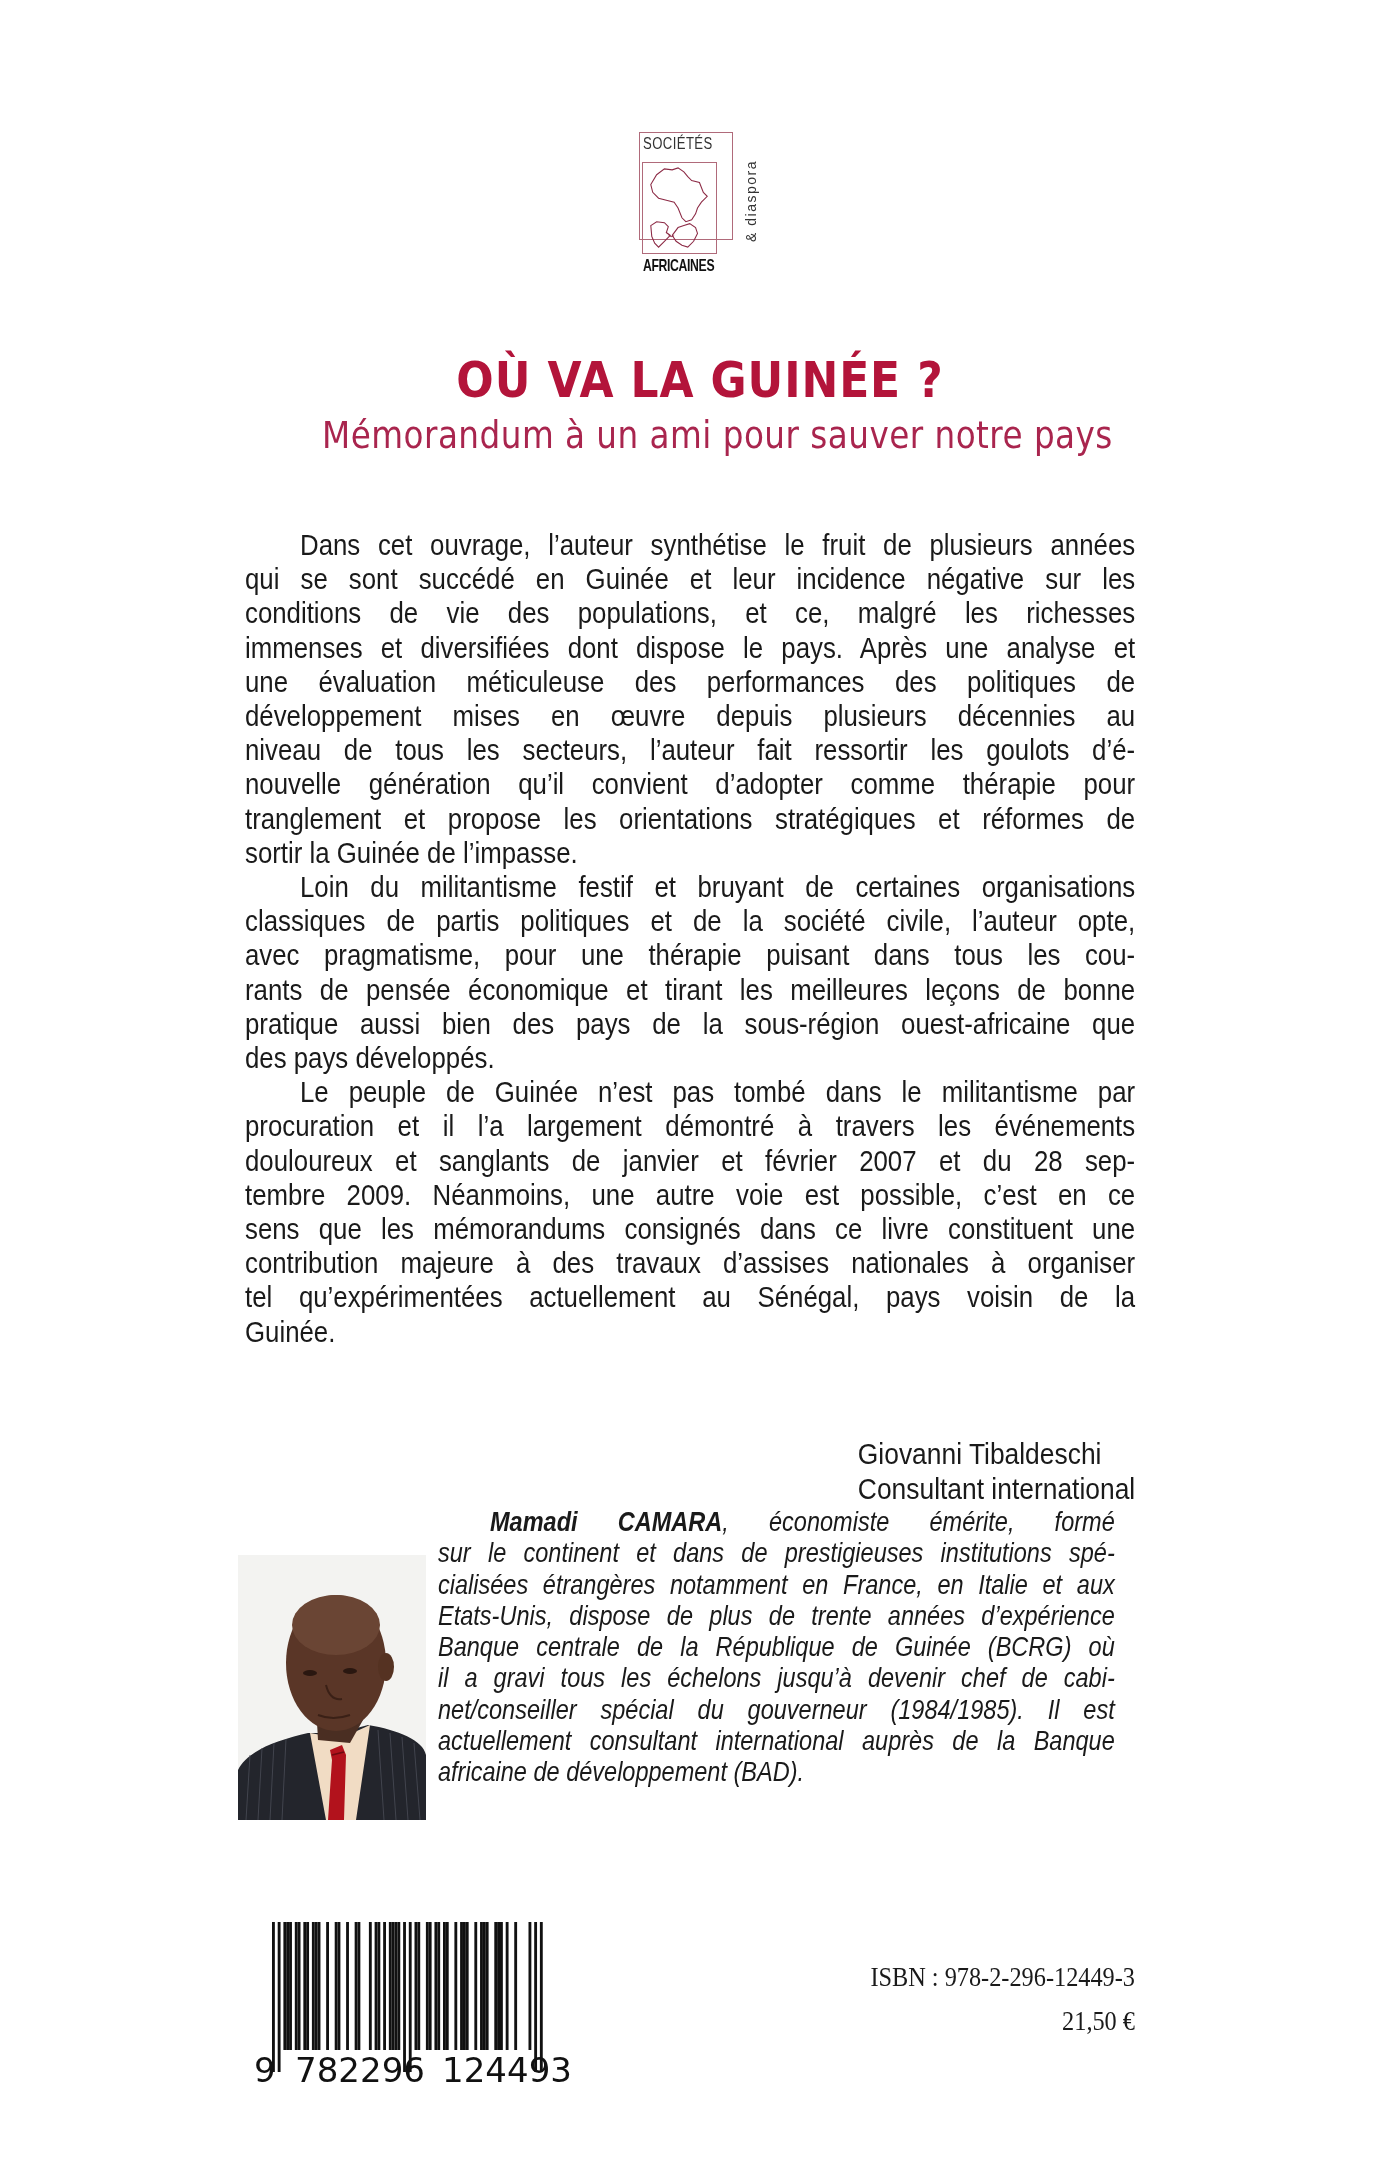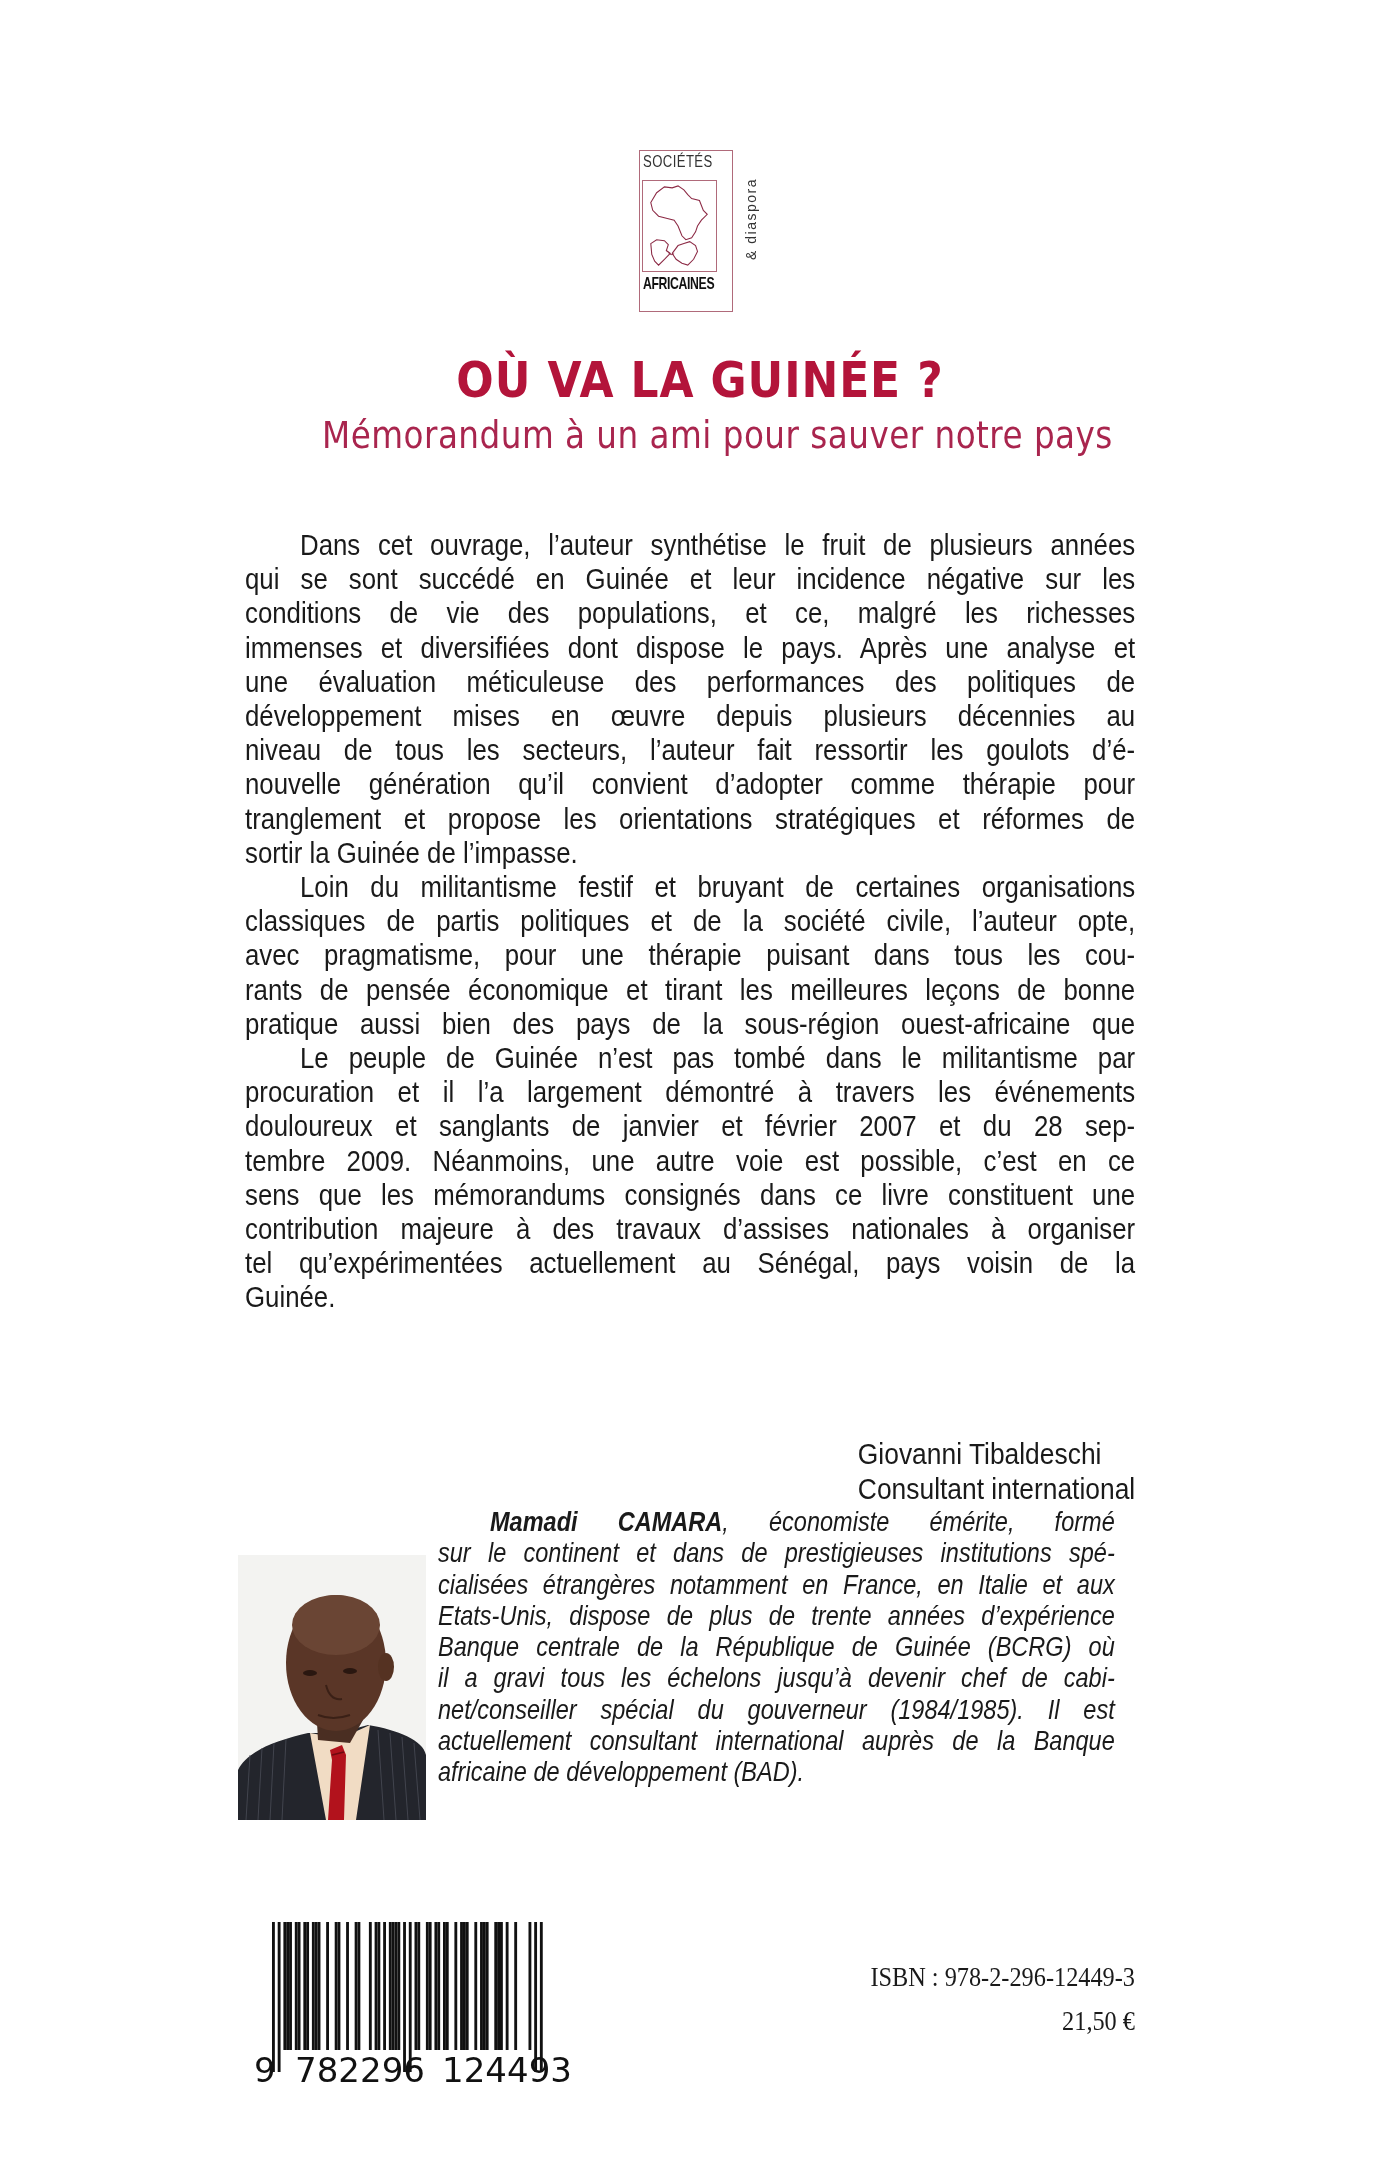--- a/index.html
+++ b/index.html
@@ -1,20 +1,20 @@
 <!DOCTYPE html>
 <html><head>
   <meta charset="utf-8">
   <style>
     html, body { margin: 0; padding: 0; background: #ffffff; }
     body { width: 1400px; height: 2169px; position: relative; overflow: hidden;
            font-family: "Liberation Sans", sans-serif; color: #1a1a1a; }
 
     
-    .logo { position: absolute; left: 639px; top: 150px; width: 94px; height: 162px;
+    .logo { position: absolute; left: 639px; top: 132px; width: 94px; height: 108px;
             border: 1.5px solid #b06a7a; box-sizing: border-box; }
     .logo .top { position: absolute; left: 3px; top: 2px; font-size: 16px; letter-spacing: 0.5px;
                  color: #333; font-family: "Liberation Sans", sans-serif; transform: scaleX(0.82); transform-origin: left top; }
     .logo .map { position: absolute; left: 2px; top: 29px; width: 75px; height: 92px;
                  border: 1.2px solid #b06a7a; box-sizing: border-box; }
     .logo .map svg { width: 100%; height: 100%; display: block; }
     .logo .bottom { position: absolute; left: 3px; top: 123px; font-size: 17px; font-weight: bold;
                     color: #111; transform: scaleX(0.72); transform-origin: left top; letter-spacing: -0.5px; }
     .logo .side { position: absolute; left: 66px; top: 60px; font-size: 14px; color: #333;
                   transform: rotate(-90deg); transform-origin: center center; white-space: nowrap;
@@ -121,20 +121,23 @@
       <span class="line-inner">classiques de partis politiques et de la société civile, l’auteur opte,</span>
     </span>
     <span class="line">
       <span class="line-inner">avec pragmatisme, pour une thérapie puisant dans tous les cou-</span>
     </span>
     <span class="line">
       <span class="line-inner">rants de pensée économique et tirant les meilleures leçons de bonne</span>
     </span>
     <span class="line">
       <span class="line-inner">pratique aussi bien des pays de la sous-région ouest-africaine que</span>
+    </span>
+    <span class="line last">
+      <span class="line-inner">des pays développés.</span>
     </span>
     <span class="line indent">
       <span class="line-inner">Le peuple de Guinée n’est pas tombé dans le militantisme par</span>
     </span>
     <span class="line">
       <span class="line-inner">procuration et il l’a largement démontré à travers les événements</span>
     </span>
     <span class="line">
       <span class="line-inner">douloureux et sanglants de janvier et février 2007 et du 28 sep-</span>
     </span>

